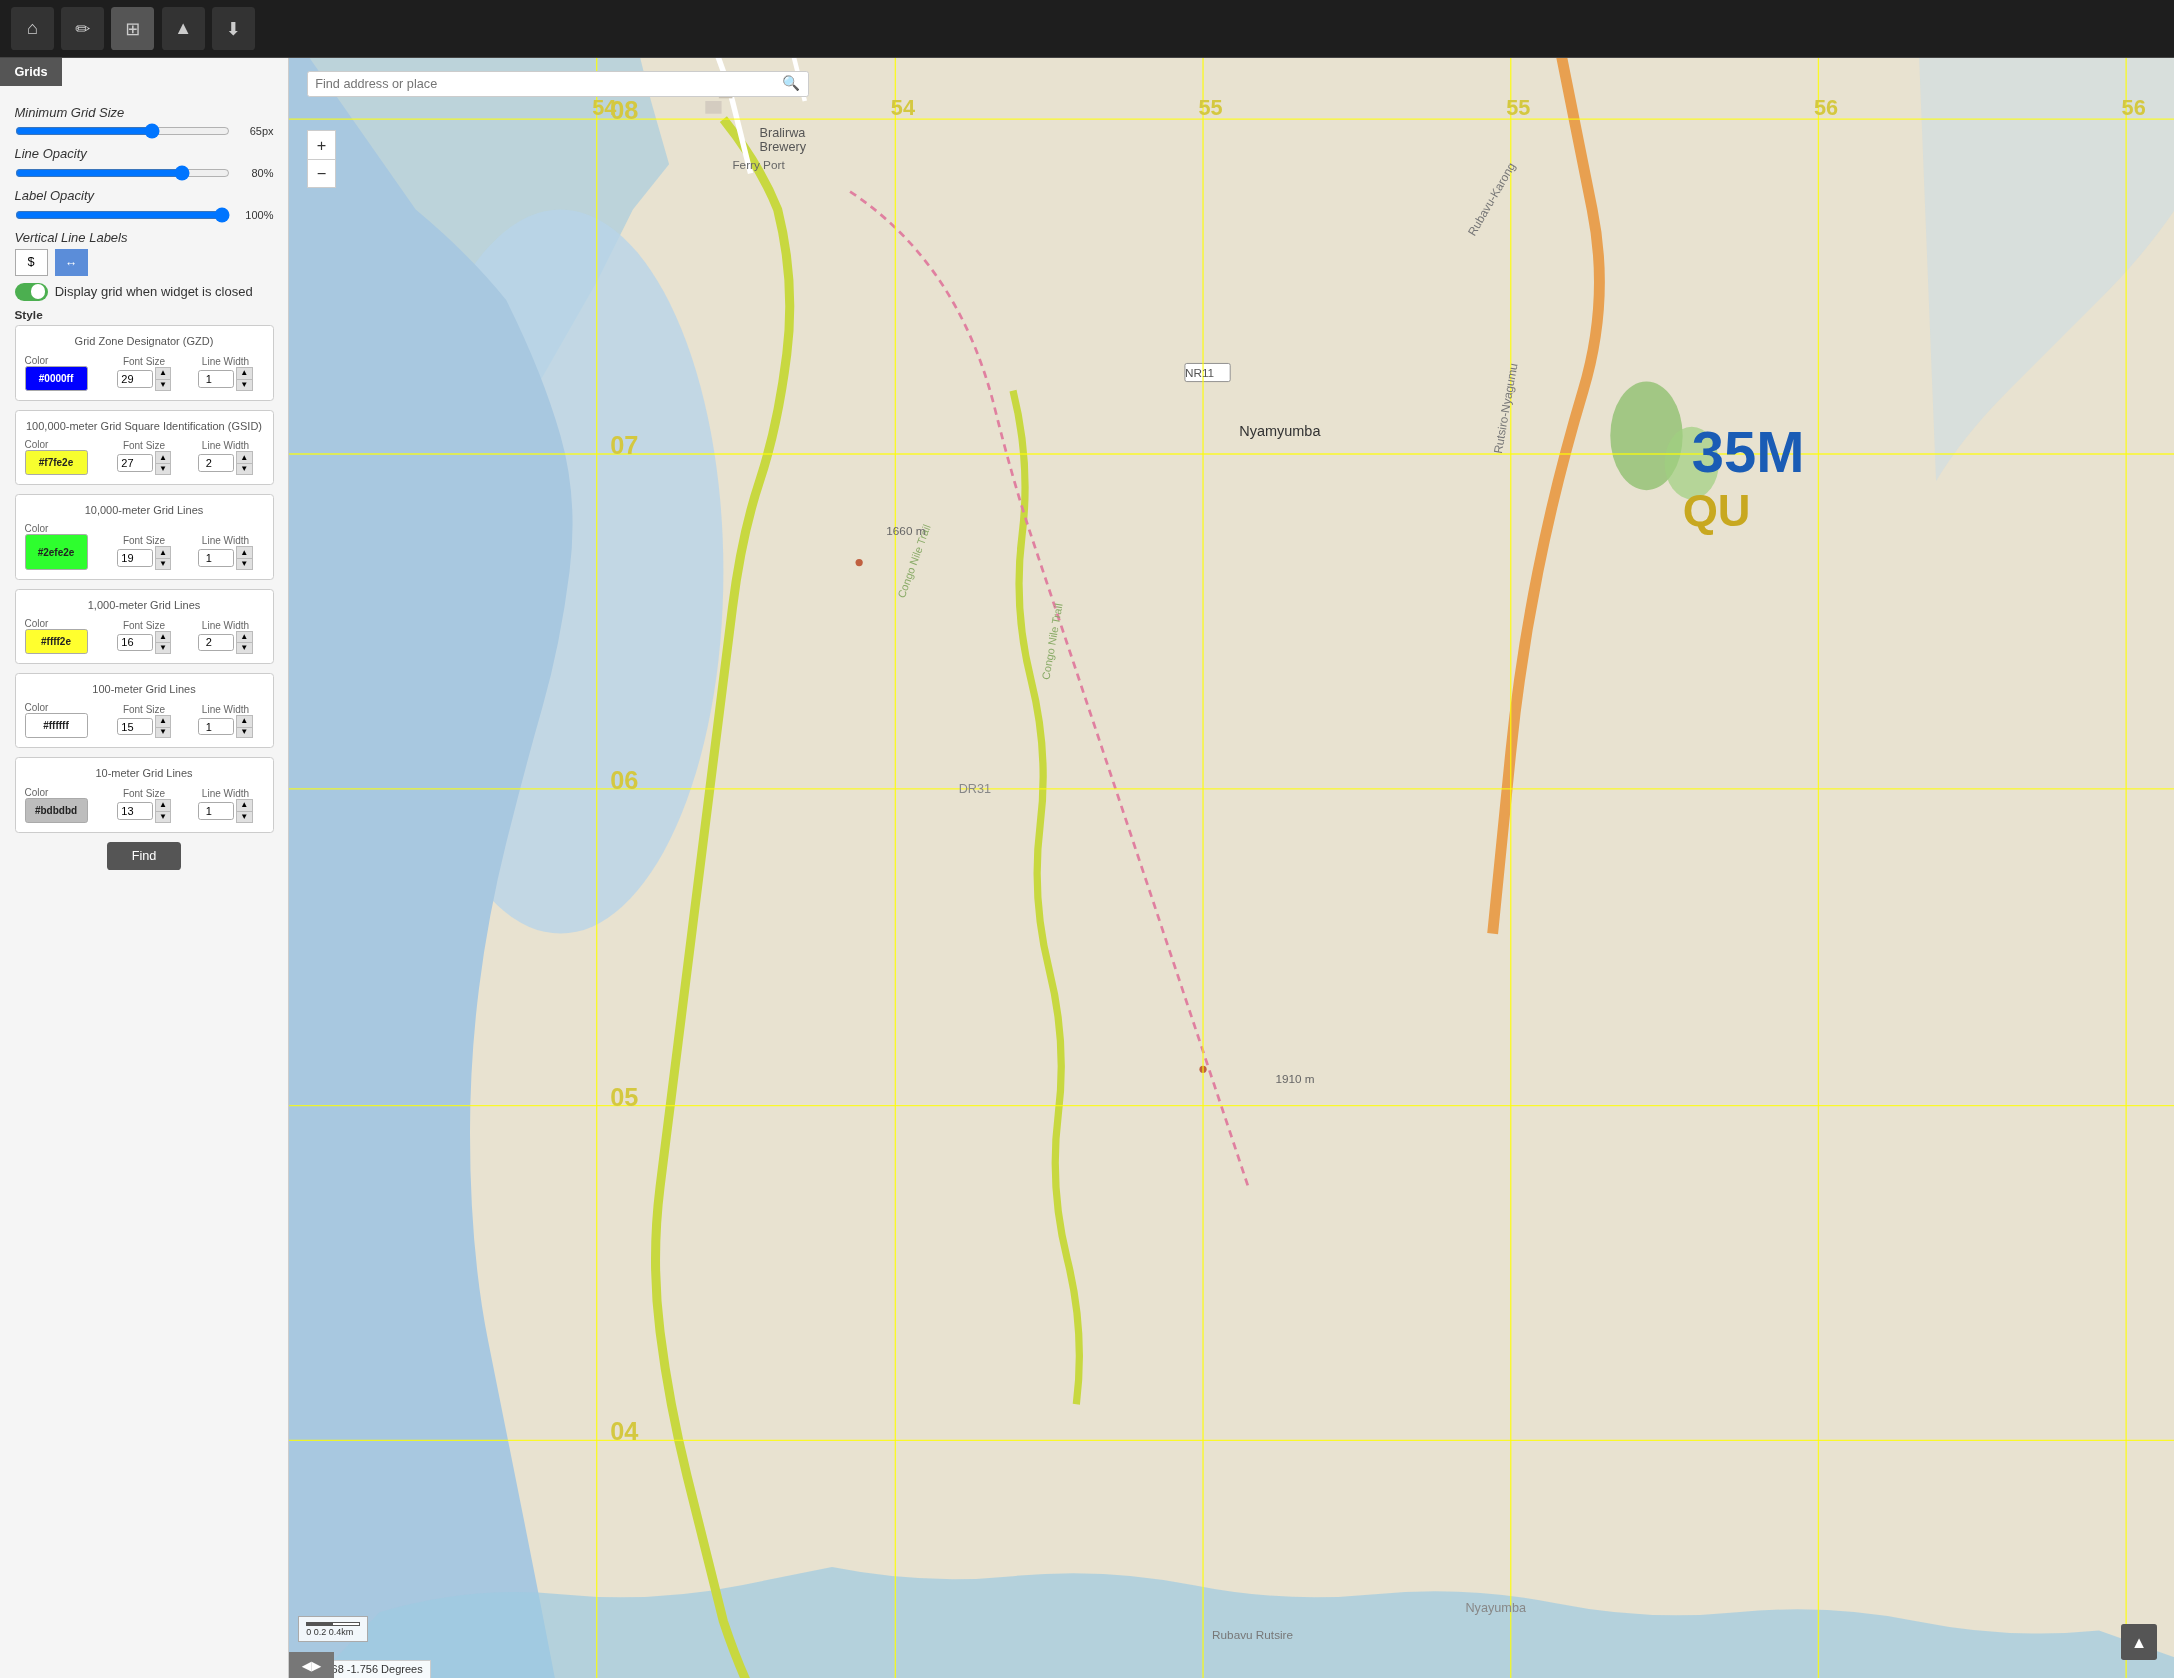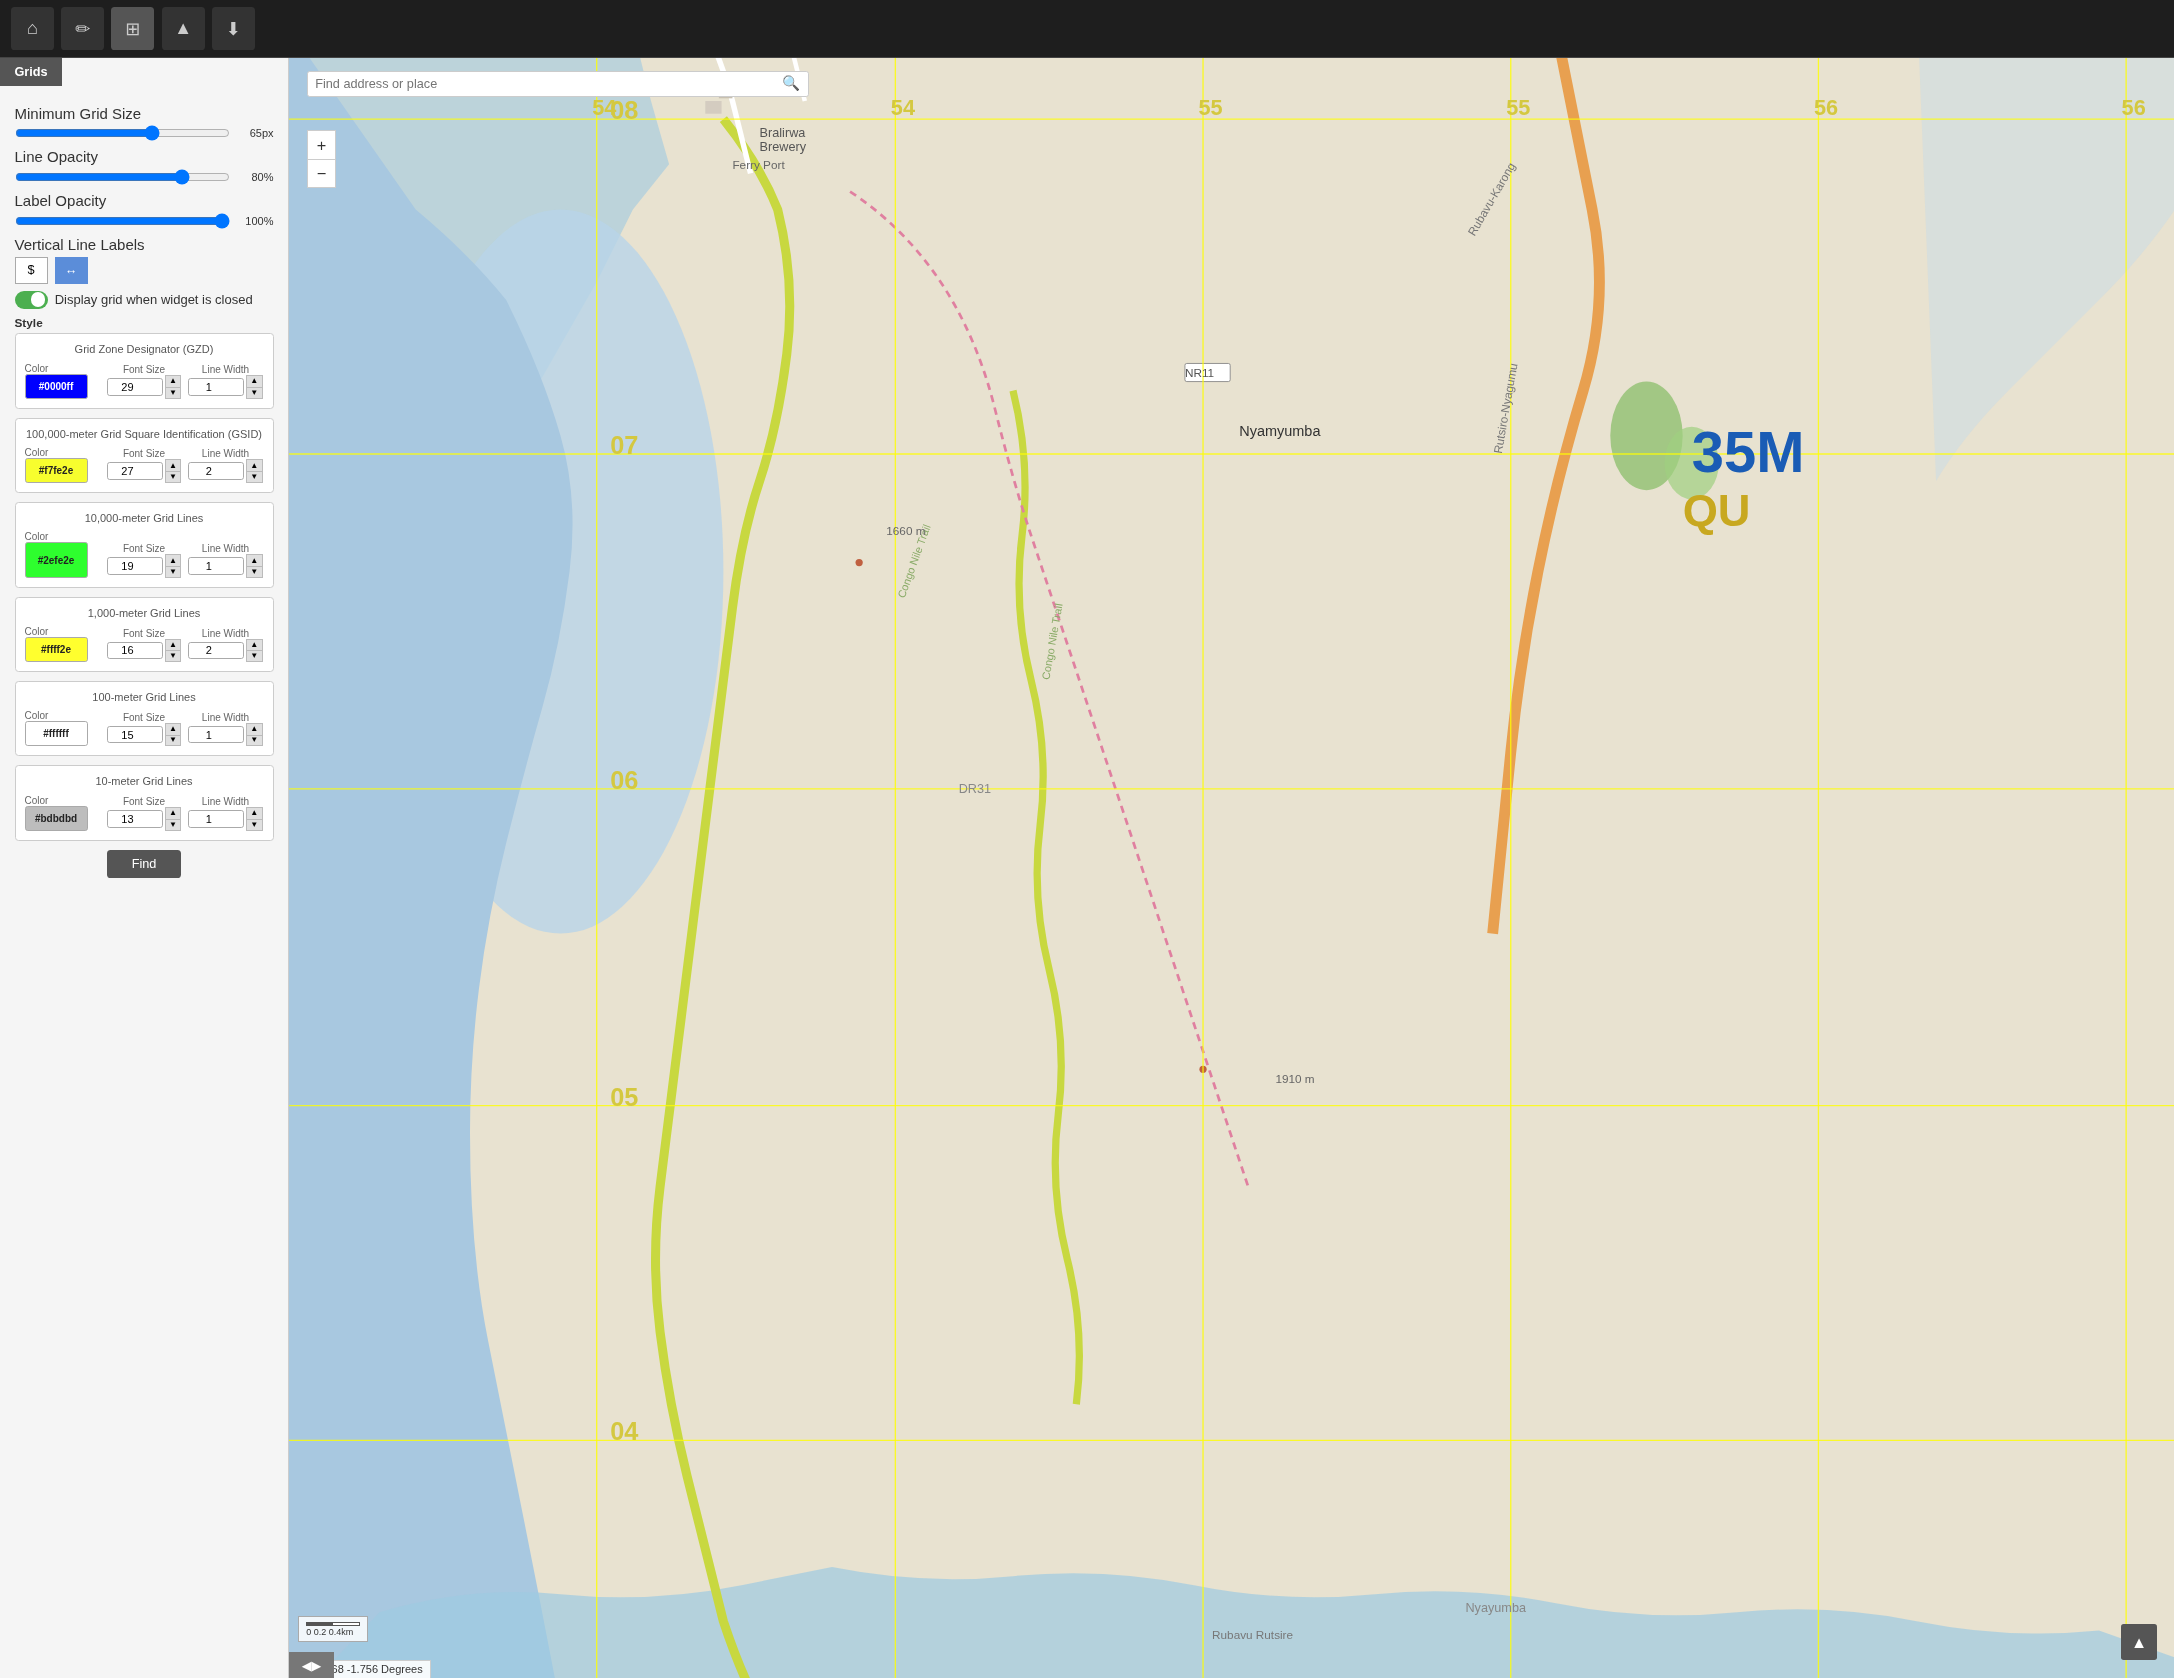--- a/index.html
+++ b/index.html
@@ -51,24 +51,25 @@
       font-size: 12.7px;
       font-weight: bold;
       display: inline-block;
     }
 
     .sidebar-content {
       padding: 11px 14.5px;
     }
 
     .section-label {
-      font-size: 15px;
+      font-size: 13px;
       color: #333;
       margin-bottom: 3.6px;
       margin-top: 7.2px;
+      font-style: italic;
     }
 
     .slider-row {
       display: flex;
       align-items: center;
       margin-bottom: 5.4px;
     }
     .slider-row input[type=range] {
       flex: 1;
       margin-right: 7.2px;
@@ -159,21 +160,21 @@
       width: 54px; height: 23.5px;
       border: 0.9px solid #aaa;
       border-radius: 2.7px;
       display: flex; align-items: center; justify-content: center;
       font-size: 10px;
       color: #333;
       cursor: pointer;
       font-weight: bold;
     }
     .num-field {
-      width: 56px;
+      width: 36px;
       border: 0.9px solid #aaa;
       border-radius: 2.7px;
       text-align: center;
       font-size: 11px;
       padding: 1.8px;
     }
     .spin-btns {
       display: flex;
       flex-direction: column;
     }

